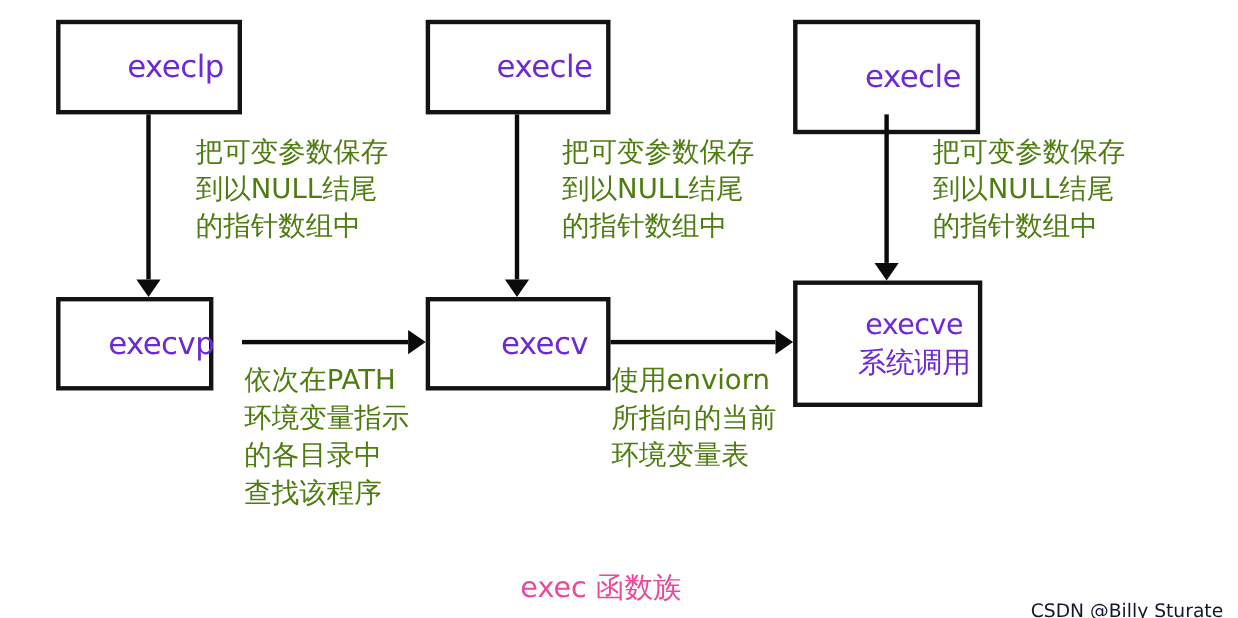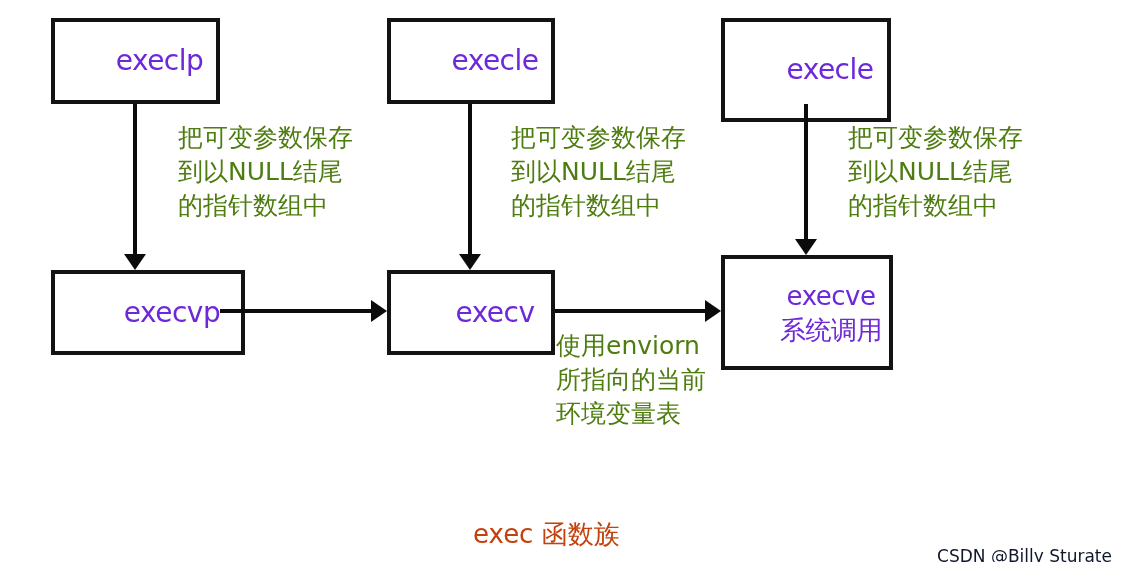--- a/index.html
+++ b/index.html
@@ -29,21 +29,21 @@
     font-size: 28px;
     letter-spacing: -0.5px;
     color: #6d28d9;
     white-space: pre-line;
     line-height: 34px;
     padding-left: 48px;
   }
   .b-execlp { left: 51px;  top: 18px;  width: 169px; height: 86px; }
   .b-execl  { left: 387px; top: 18px;  width: 168px; height: 86px; }
   .b-execle { left: 721px; top: 18px;  width: 170px; height: 104px; }
-  .b-execvp { left: 51px;  top: 270px; width: 194px; height: 85px; }
+  .b-execvp { left: 51px;  top: 270px; width: 143px; height: 85px; }
   .b-execv  { left: 387px; top: 270px; width: 168px; height: 85px; }
   .b-execve { left: 721px; top: 255px; width: 172px; height: 115px; font-size: 26px; }
   
   .aline { position: absolute; background: #0b0b0b; }
   .ahead-down {
     position: absolute; width: 0; height: 0;
     border-left: 11px solid transparent;
     border-right: 11px solid transparent;
     border-top: 16px solid #0b0b0b;
   }
@@ -77,21 +77,21 @@
   .n-save2 { left: 511px; top: 121px; }
   .n-save3 { left: 848px; top: 121px; }
   .n-path    { left: 222px; top: 329px; }
   .n-environ { left: 556px; top: 329px; }
   
   .caption {
     position: absolute;
     left: 473px;
     top: 517px;
     font-size: 26px;
-    color: #c2410c;
+    color: #ec4899;
   }
   .watermark {
     position: absolute;
     right: 13px;
     top: 532px;
     font-size: 17px;
     color: #0f172a;
     margin-top: 14px;
   }
 </style>
@@ -145,20 +145,24 @@
 
   <div class="note n-save1">把可变参数保存
 到以NULL结尾
 的指针数组中</div>
   <div class="note n-save2">把可变参数保存
 到以NULL结尾
 的指针数组中</div>
   <div class="note n-save3">把可变参数保存
 到以NULL结尾
 的指针数组中</div>
+  <div class="note n-path">依次在PATH
+环境变量指示
+的各目录中
+查找该程序</div>
   <div class="note n-environ">使用enviorn
 所指向的当前
 环境变量表</div>
 
   <div class="caption">exec 函数族</div>
   <div class="watermark">CSDN @Billy Sturate</div>
 
 </div>
 
 </body></html>

